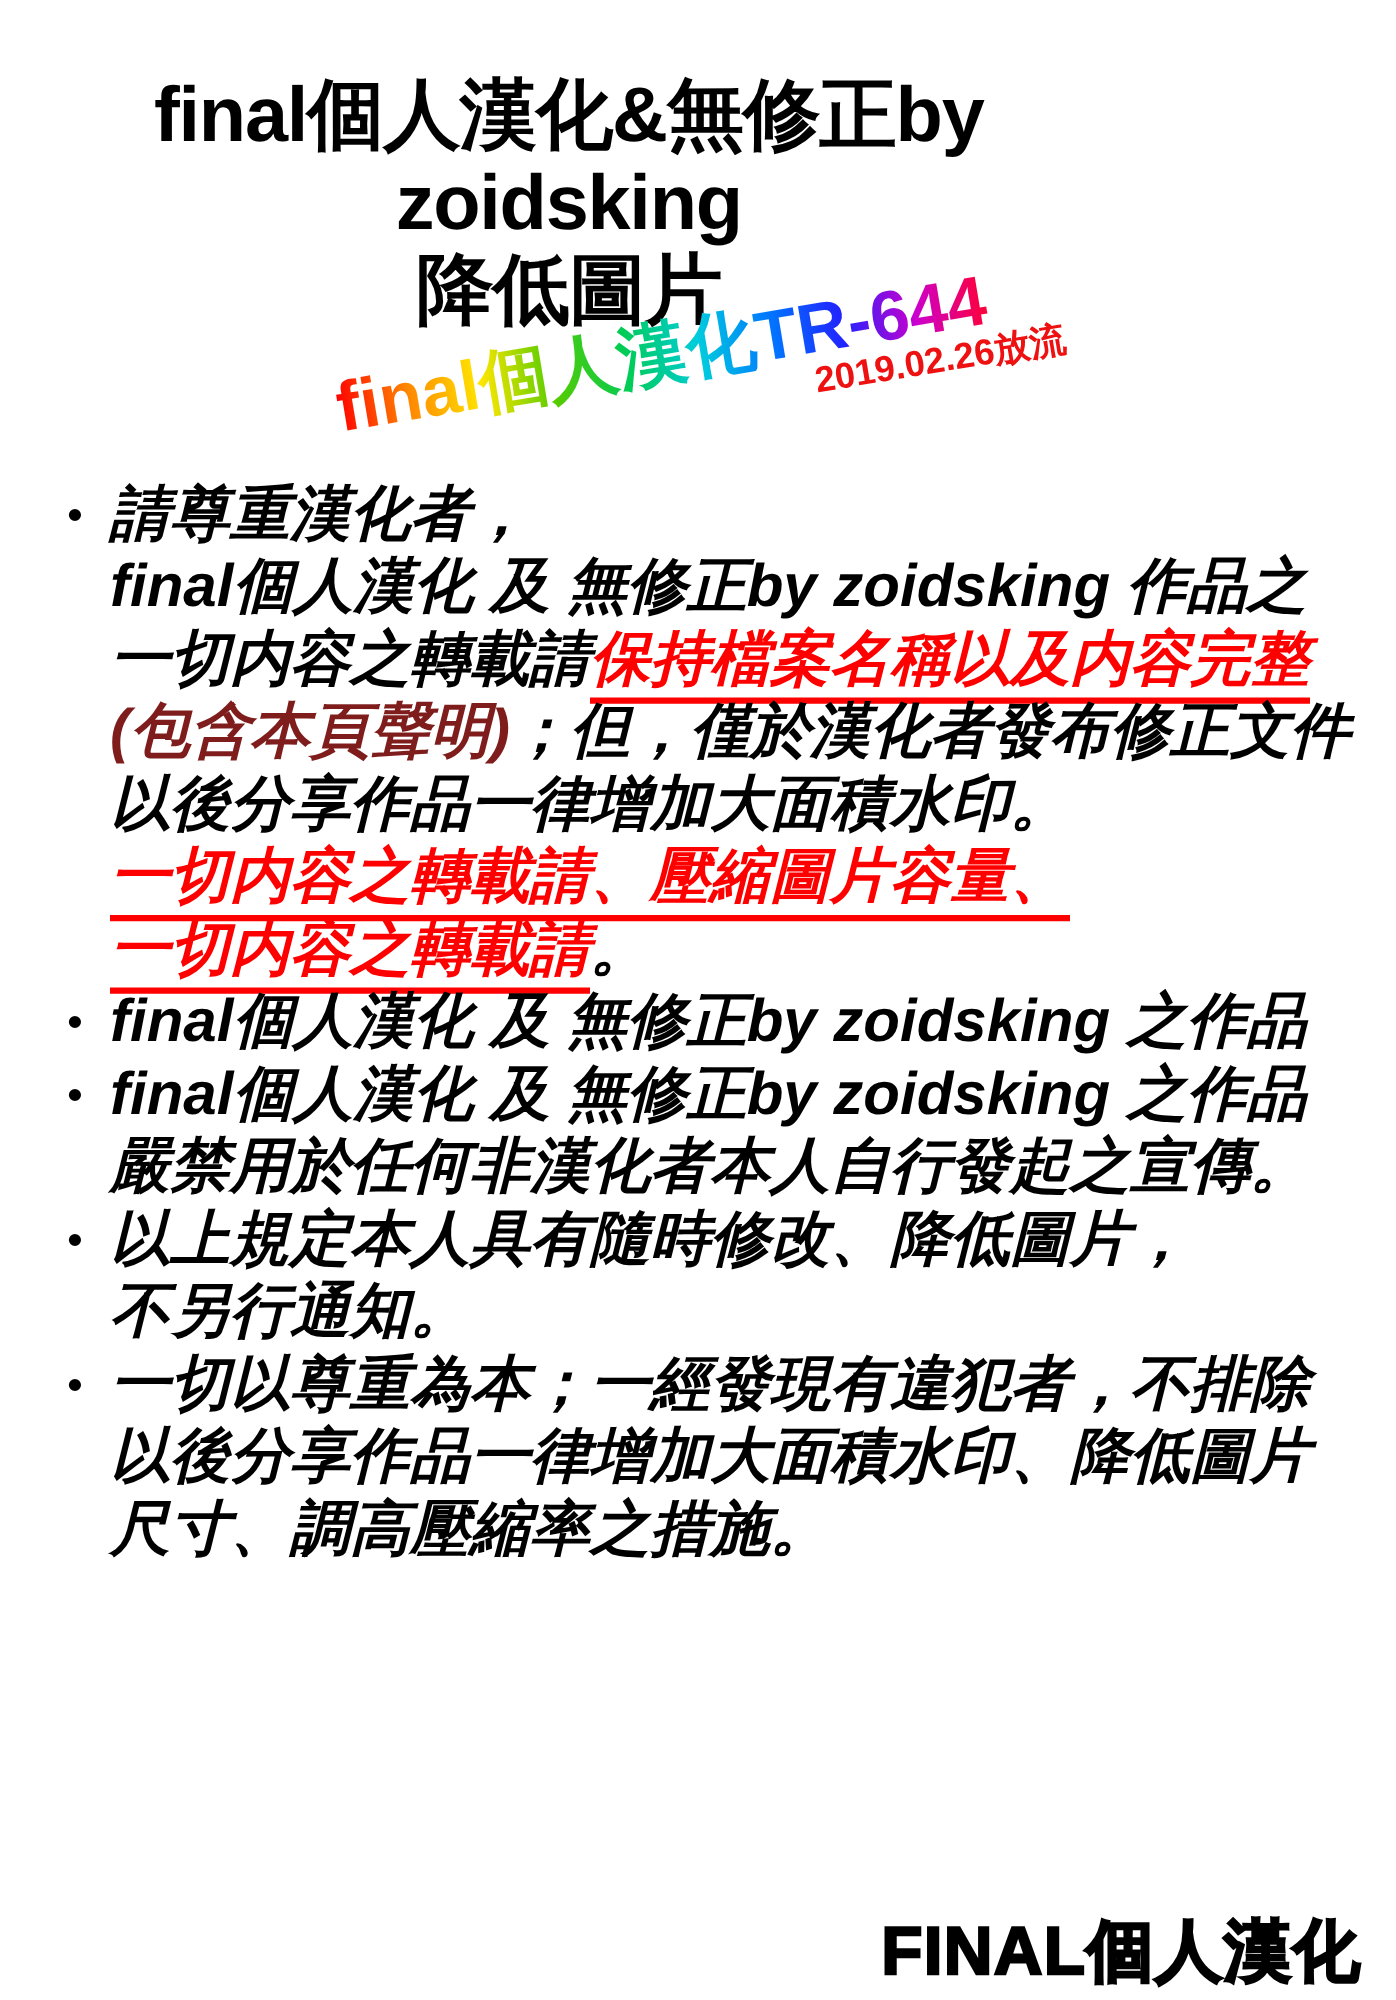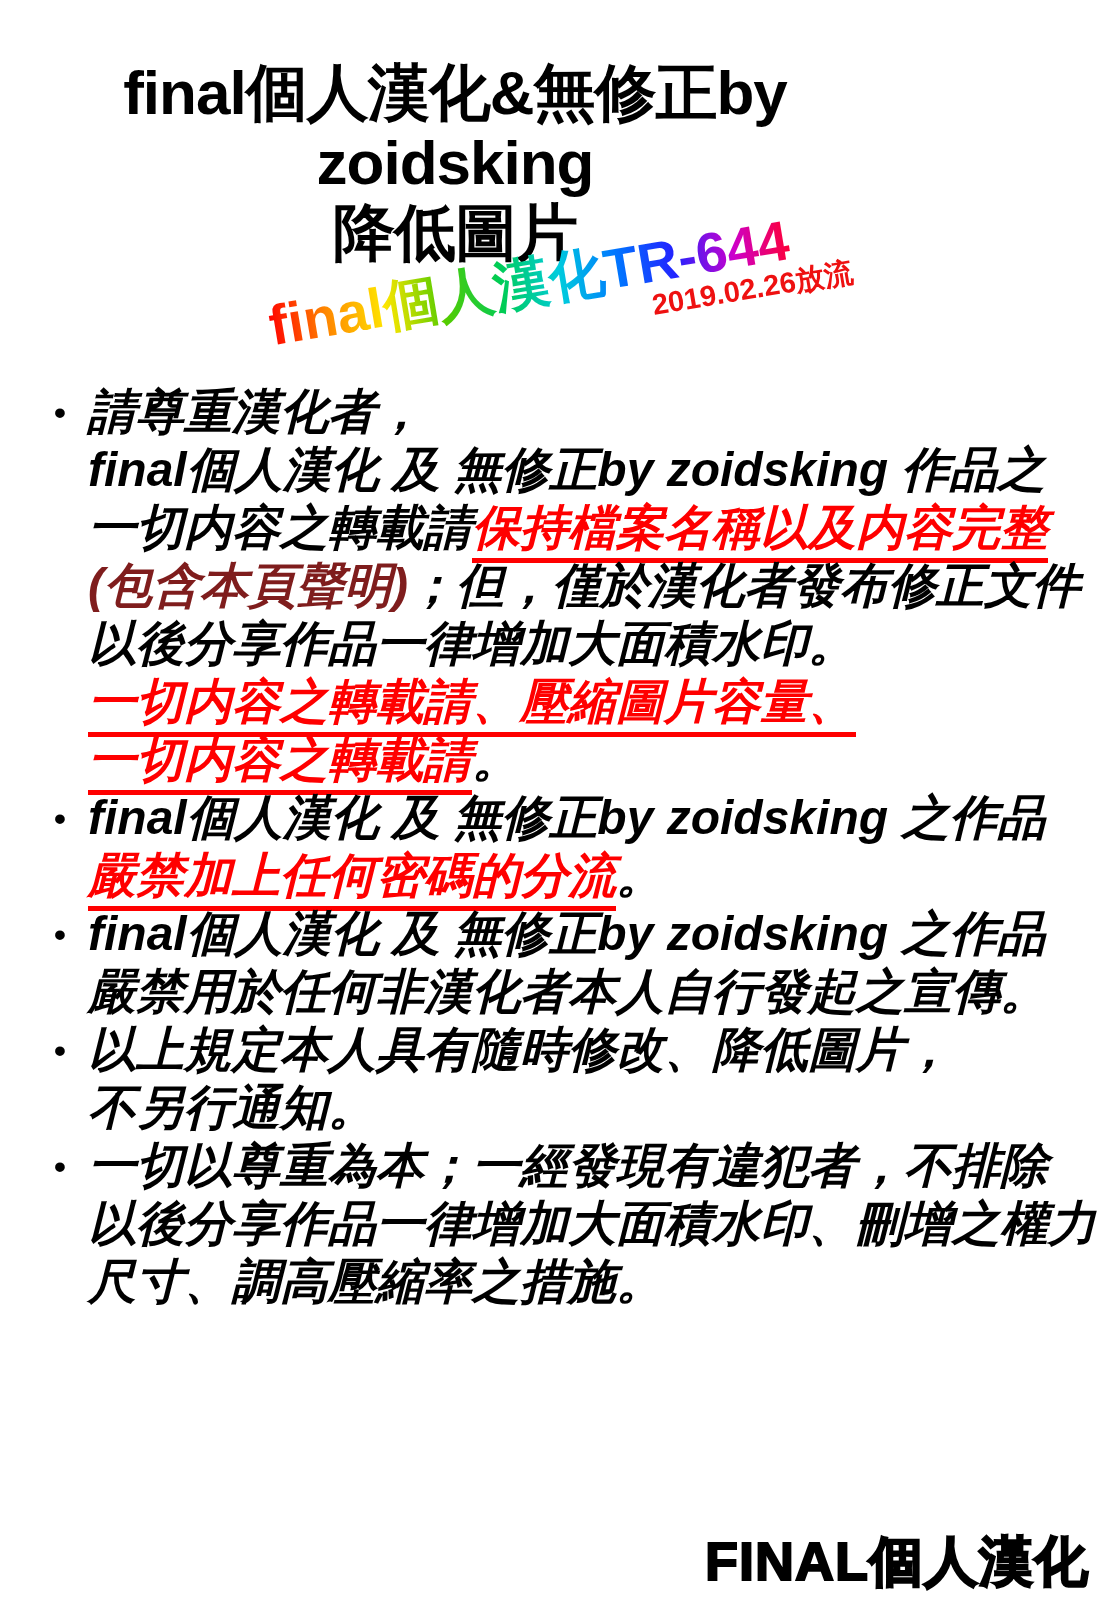--- a/index.html
+++ b/index.html
@@ -90,35 +90,34 @@
         <div class="rule-line"><span class="seg-black">final個人漢化 及 無修正by zoidsking 作品之</span></div>
         <div class="rule-line"><span class="seg-black">一切内容之轉載請</span><span class="seg-red-underline">保持檔案名稱以及内容完整</span></div>
         <div class="rule-line"><span class="seg-red">(包含本頁聲明)</span><span class="seg-black">；但，僅於漢化者發布修正文件</span></div>
         <div class="rule-line"><span class="seg-black">以後分享作品一律增加大面積水印。</span></div>
         <div class="rule-line"><span class="seg-red-underline">一切内容之轉載請、壓縮圖片容量、</span></div>
         <div class="rule-line"><span class="seg-red-underline">一切内容之轉載請</span><span class="seg-black">。</span></div>
       </div>
       <div class="rule-item">
         <span class="rule-bullet">•</span>
         <div class="rule-line"><span class="seg-black">final個人漢化 及 無修正by zoidsking 之作品</span></div>
-        <div class="rule-line"><span class="seg-red-underline">嚴禁加上任何密碼的分流</span><span class="seg-black">。</span></div>
       </div>
       <div class="rule-item">
         <span class="rule-bullet">•</span>
         <div class="rule-line"><span class="seg-black">final個人漢化 及 無修正by zoidsking 之作品</span></div>
         <div class="rule-line"><span class="seg-black">嚴禁用於任何非漢化者本人自行發起之宣傳。</span></div>
       </div>
       <div class="rule-item">
         <span class="rule-bullet">•</span>
         <div class="rule-line"><span class="seg-black">以上規定本人具有隨時修改、降低圖片，</span></div>
         <div class="rule-line"><span class="seg-black">不另行通知。</span></div>
       </div>
       <div class="rule-item">
         <span class="rule-bullet">•</span>
         <div class="rule-line"><span class="seg-black">一切以尊重為本；一經發現有違犯者，不排除</span></div>
-        <div class="rule-line"><span class="seg-black">以後分享作品一律增加大面積水印、刪增之權力</span></div>
+        <div class="rule-line"><span class="seg-black">以後分享作品一律增加大面積水印、降低圖片</span></div>
         <div class="rule-line"><span class="seg-black">尺寸、調高壓縮率之措施。</span></div>
       </div>
     </div>
 
   <div class="watermark">FINAL個人漢化</div>
 
 </div>
 
 </body></html>

